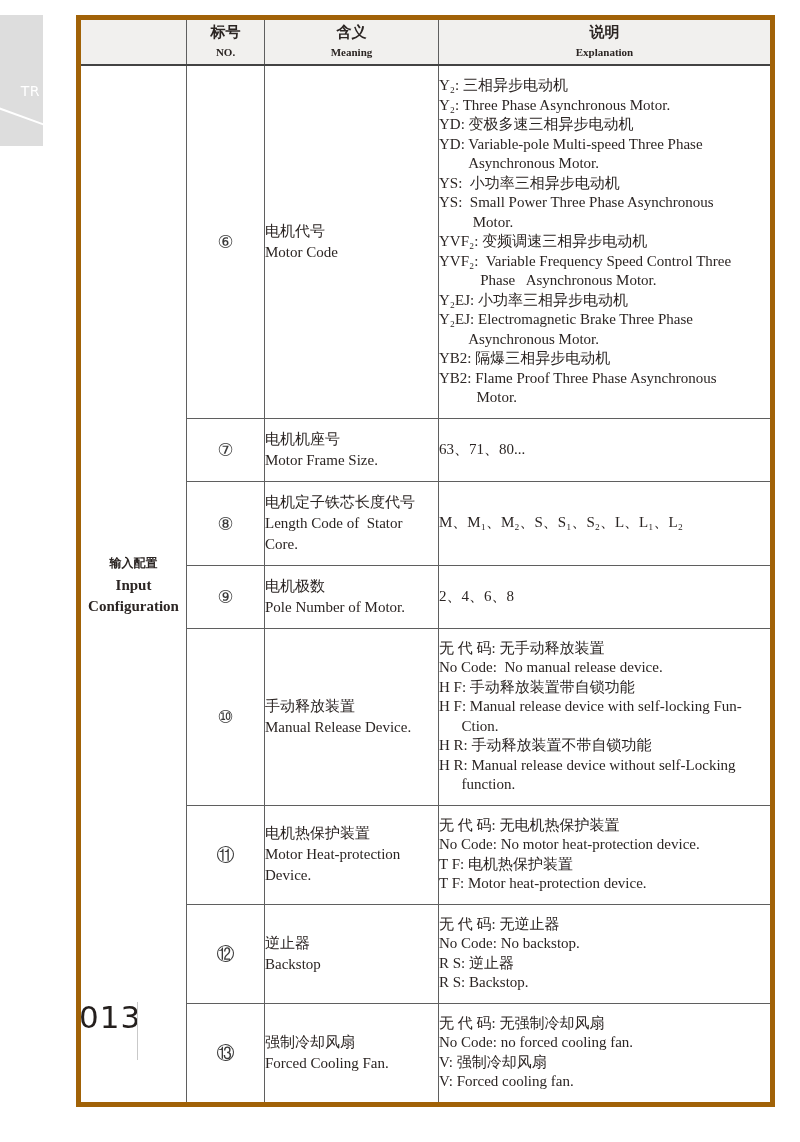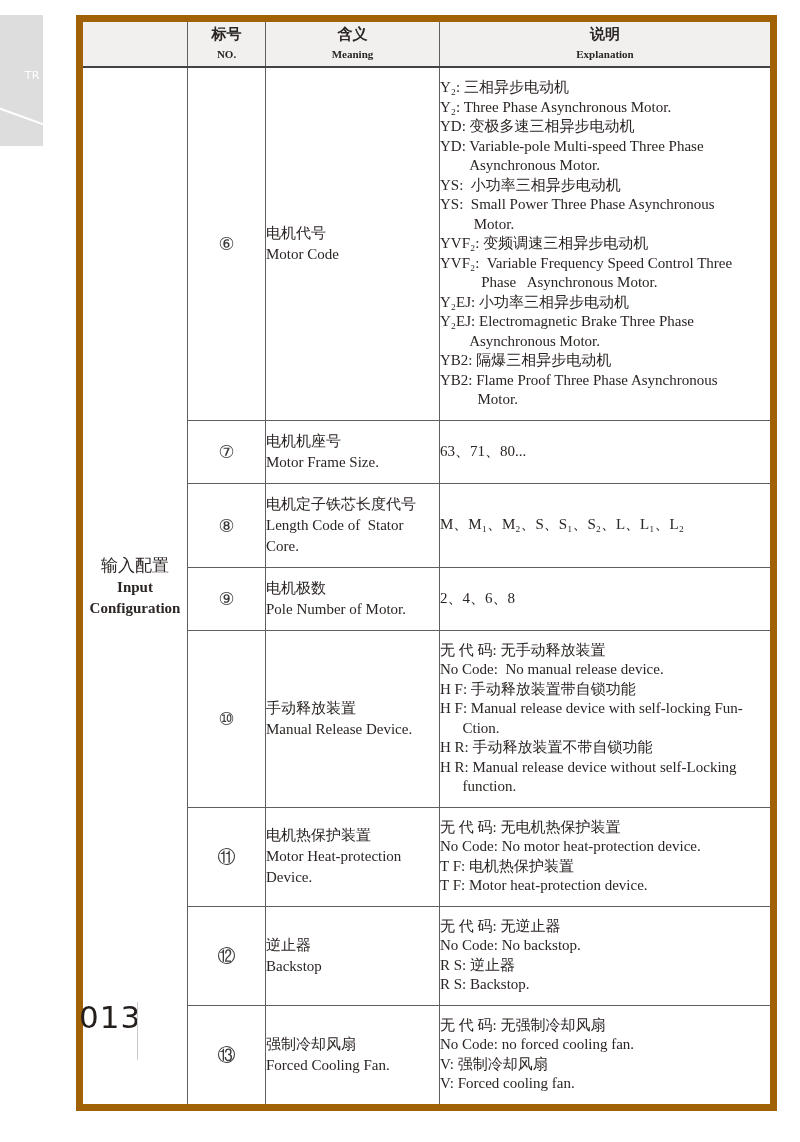--- a/index.html
+++ b/index.html
@@ -17,23 +17,23 @@
   
   .side-band {
     position: absolute;
     left: 0; top: 15px;
     width: 43px; height: 131px;
     background: #dddddd;
     overflow: hidden;
   }
   .side-band .tr-label {
     position: absolute;
-    right: 3px; top: 54px;
+    right: 3px; top: 68px;
     font-family: "DejaVu Sans", "Liberation Sans", sans-serif;
-    font-size: 11px;
+    font-size: 14px;
     color: #ffffff;
     letter-spacing: 0.5px;
   }
   .side-band .diag {
     position: absolute;
     left: -5px; top: 101px;
     width: 56px; height: 2px;
     background: #ffffff;
     transform: rotate(20deg);
   }
@@ -55,26 +55,26 @@
   }
   table.spec thead th {
     background: #f1f0ee;
     border-bottom: 2px solid #434343;
     border-top: 2px solid #4a4a4a;
     height: 40px;
     font-weight: bold;
     text-align: center;
     padding: 2px 0;
   }
-  table.spec { border: 7px solid #a16207; }
+  table.spec { border: 5px solid #a16207; }
   .hdr-zh { font-family: "DejaVu Sans", "Liberation Sans", sans-serif; font-size: 15px; font-weight: bold; line-height: 20px; }
   .hdr-en { font-family: "Liberation Serif", "DejaVu Serif", serif; font-size: 11px; font-weight: bold; line-height: 20px; }
 
   td.cat-cell { text-align: center; }
-  .cat-zh { font-family: "DejaVu Sans", "Liberation Sans", sans-serif; font-size: 17px; font-weight: normal; line-height: 24px; }
+  .cat-zh { font-family: "DejaVu Sans", "Liberation Sans", sans-serif; font-size: 12px; font-weight: bold; line-height: 24px; }
   .cat-en { font-size: 15px; font-weight: bold; line-height: 21px; }
 
   td.no-cell { text-align: center; }
   .circled-no {
     font-family: "DejaVu Sans", sans-serif;
     font-size: 18px;
     color: #3a3a3a;
   }
 
   td.meaning-cell { padding-left: 7px; }

